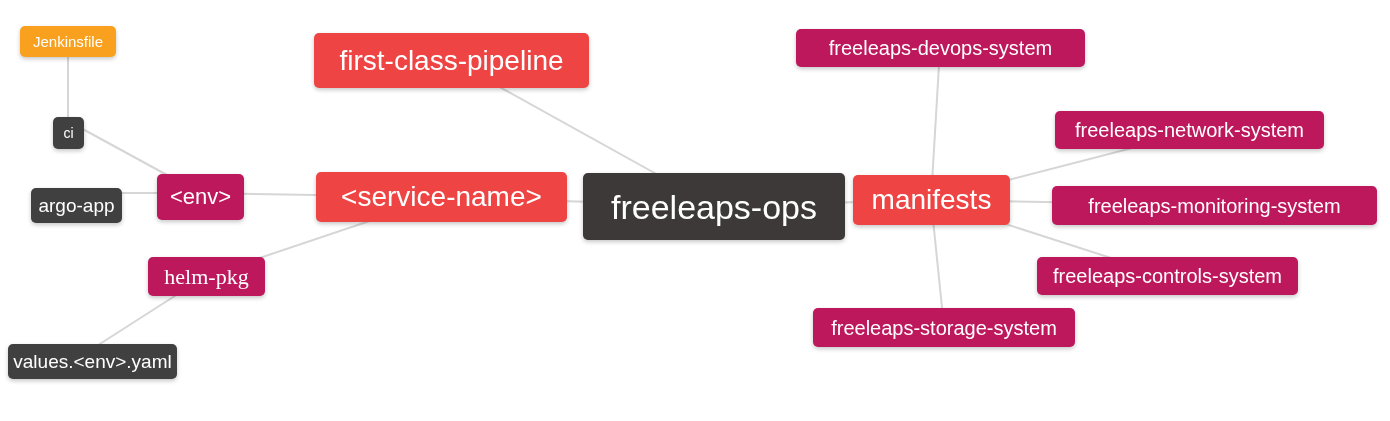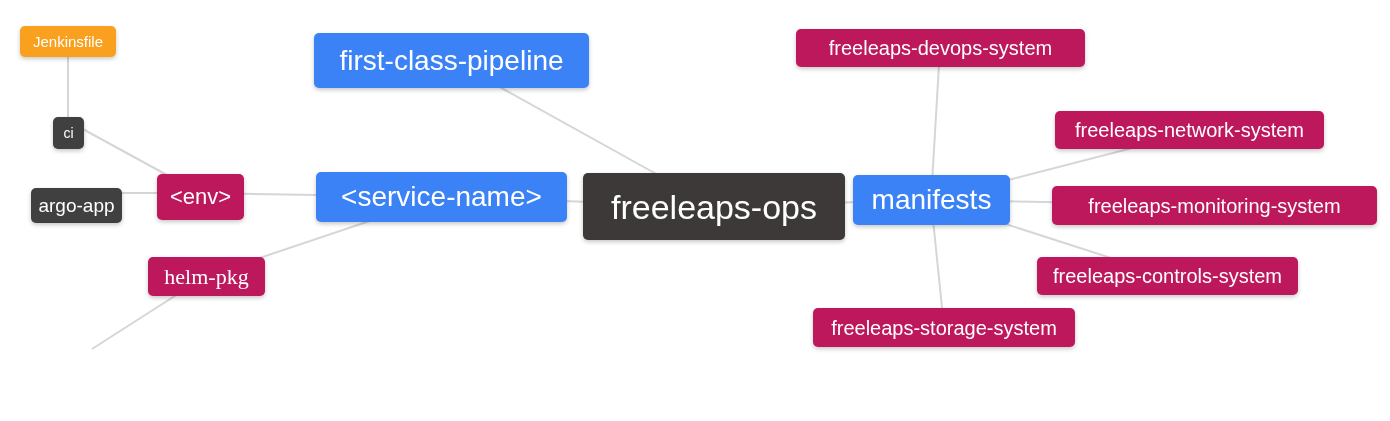--- a/index.html
+++ b/index.html
@@ -26,21 +26,21 @@
     align-items: center;
     justify-content: center;
     color: #ffffff;
     border-radius: 5px;
     box-shadow: 0 2px 4px rgba(0,0,0,0.22);
     white-space: nowrap;
     cursor: default;
     line-height: 1;
   }
   .node.dark   { background: #3c3938; }
-  .node.blue   { background: #3b82f6; }
+  .node.blue   { background: #ef4444; }
   .node.green  { background: #be185d; }
   .node.red    { background: #404040; margin-top: 12px; }
   .node.orange { background: #f9a11e; }
 </style>
 </head>
 <body>
 
 <div class="canvas">
 
   <svg class="edges" viewBox="0 0 1390 421" xmlns="http://www.w3.org/2000/svg">
@@ -58,20 +58,21 @@
     <line x1="931" y1="200" x2="1214" y2="205"></line>
     <line x1="931" y1="200" x2="1167" y2="276"></line>
     <line x1="931" y1="200" x2="944" y2="327"></line>
   </svg>
 
   <div class="node orange" style="left:20px;  top:26px;  width:96px;  height:31px; font-size:15px;">Jenkinsfile</div>
   <div class="node red" style="left:53px;  top:105px; width:31px;  height:32px; font-size:14px;">ci</div>
   <div class="node red" style="left:31px;  top:176px; width:91px;  height:35px; font-size:19px;">argo-app</div>
   <div class="node green" style="left:157px; top:174px; width:87px;  height:46px; font-size:22px;">&lt;env&gt;</div>
   <div class="node green" style="left:148px; top:257px; width:117px; height:39px; font-size:22px;font-family:Liberation Serif, serif;">helm-pkg</div>
+  <div class="node red" style="left:8px;   top:332px; width:169px; height:35px; font-size:19px;">values.&lt;env&gt;.yaml</div>
   <div class="node blue" style="left:314px; top:33px;  width:275px; height:55px; font-size:28px;">first-class-pipeline</div>
   <div class="node blue" style="left:316px; top:172px; width:251px; height:50px; font-size:28px;">&lt;service-name&gt;</div>
   <div class="node dark" style="left:583px; top:173px; width:262px; height:67px; font-size:34px;">freeleaps-ops</div>
   <div class="node blue" style="left:853px; top:175px; width:157px; height:50px; font-size:28px;">manifests</div>
   <div class="node green" style="left:796px; top:29px;  width:289px; height:38px; font-size:20px;">freeleaps-devops-system</div>
   <div class="node green" style="left:1055px;top:111px; width:269px; height:38px; font-size:20px;">freeleaps-network-system</div>
   <div class="node green" style="left:1052px;top:186px; width:325px; height:39px; font-size:20px;">freeleaps-monitoring-system</div>
   <div class="node green" style="left:1037px;top:257px; width:261px; height:38px; font-size:20px;">freeleaps-controls-system</div>
   <div class="node green" style="left:813px; top:308px; width:262px; height:39px; font-size:20px;">freeleaps-storage-system</div>
 

